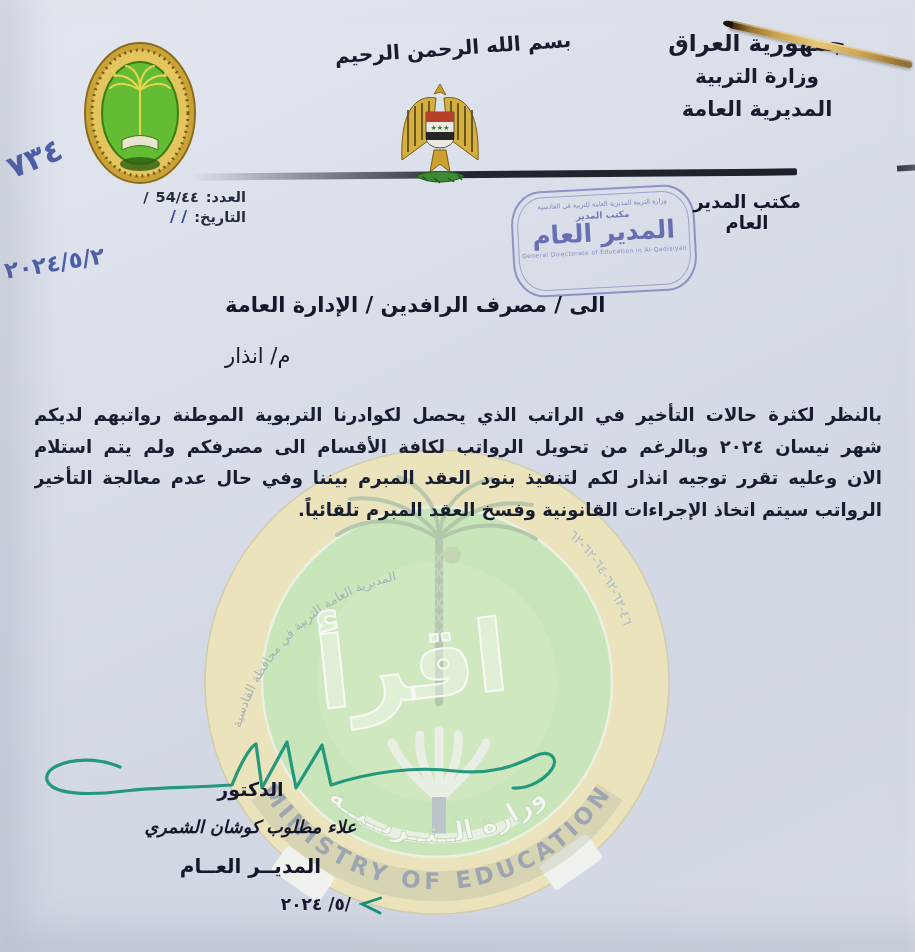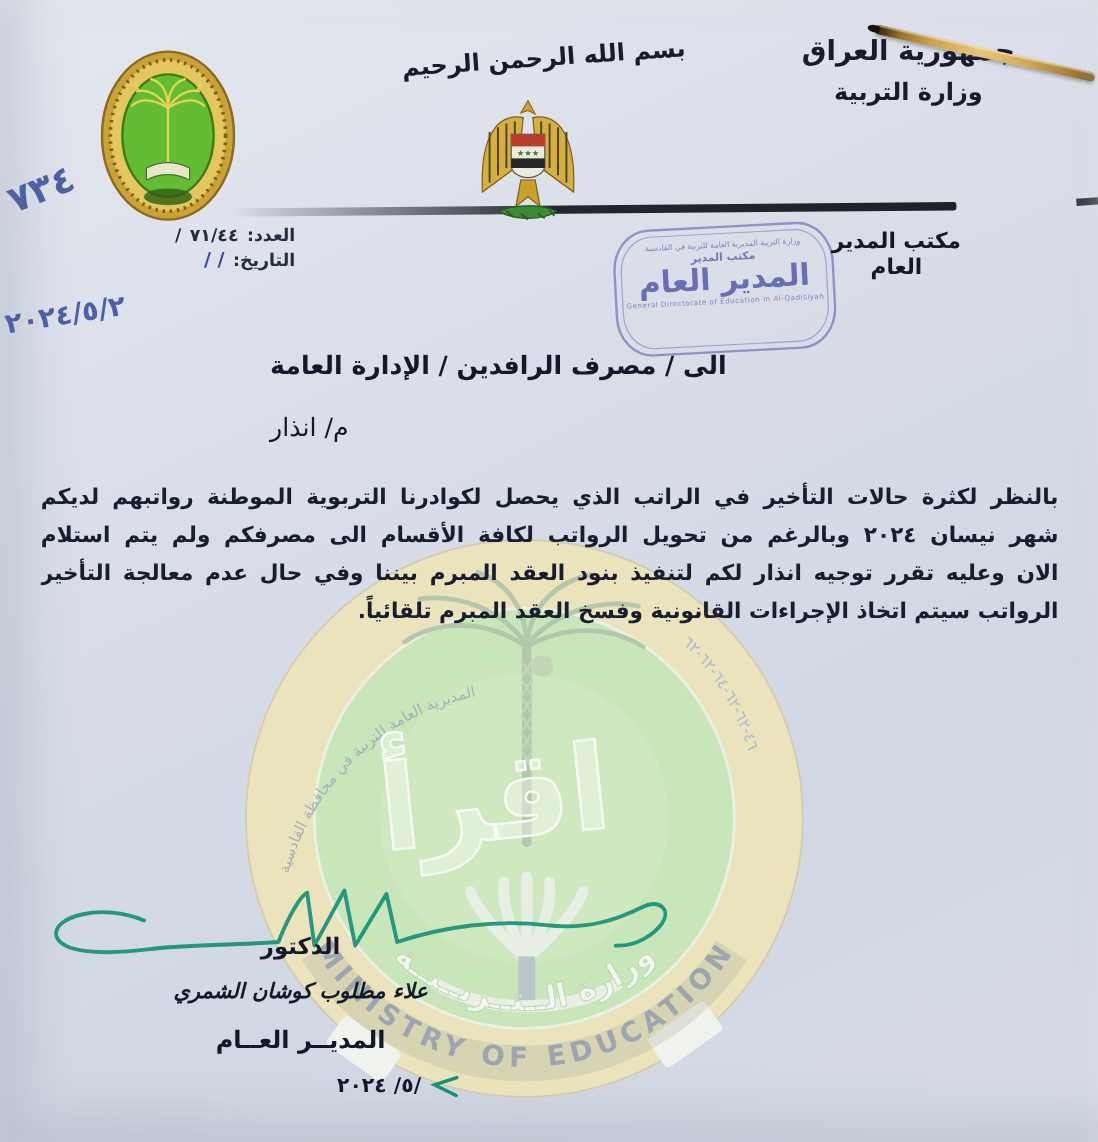--- a/index.html
+++ b/index.html
@@ -186,33 +186,34 @@
     <rect x="34" y="52" width="28" height="8" fill="#262626"></rect>
     <text x="48" y="50" font-size="7" fill="#2c7c2c" text-anchor="middle">★★★</text>
     <path d="M42 70 L38 92 L48 84 L58 92 L54 70 Z" fill="#caa12e" stroke="#7a5c16"></path>
     <path d="M24 96 C36 90 60 90 72 96 C60 104 36 104 24 96 Z" fill="#3e8a34" stroke="#205c1c"></path>
     <path d="M30 96 l6 5 M42 98 l6 5 M56 98 l6 4 M66 95 l4 5" stroke="#205c1c" stroke-width="1.4"></path>
   </svg>
 
   <div class="abs hdr-right">
     <div class="l1">جمهورية العراق</div>
     <div class="l2">وزارة التربية</div>
+    <div class="l3">المديرية العامة</div>
   </div>
 
   <div class="abs pen"></div>
 
   <div class="abs bar-main"></div>
   <div class="abs bar-stub"></div>
 
   <div class="abs office">مكتب المدير العام</div>
 
   <div class="abs refblock">
     <div class="ref-row">
       <span>العدد:</span>
-      <span class="ltr">٧١/٤٤</span>
+      <span class="ltr">54/٤٤</span>
       <span>/</span>
     </div>
     <div class="ref-row">
       <span>التاريخ:</span>
       <span class="ink hand" style="font-size:16px;">/ /</span>
     </div>
   </div>
   <div class="abs hw-num">٧٣٤</div>
   <div class="abs hw-date ltr">٢٠٢٤/٥/٢</div>
 

